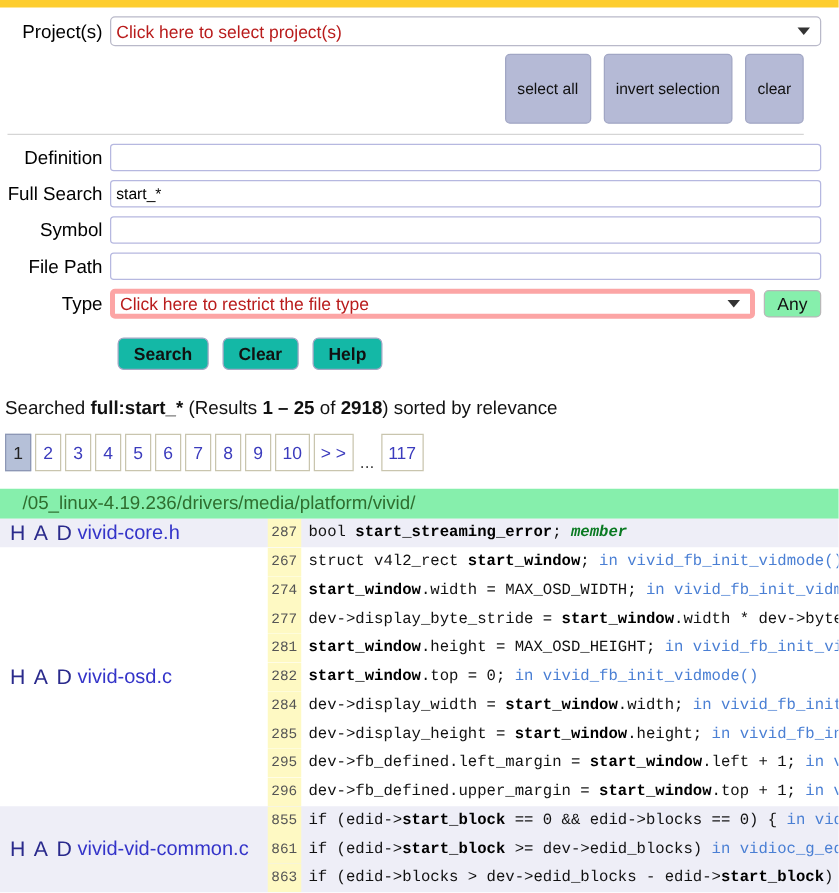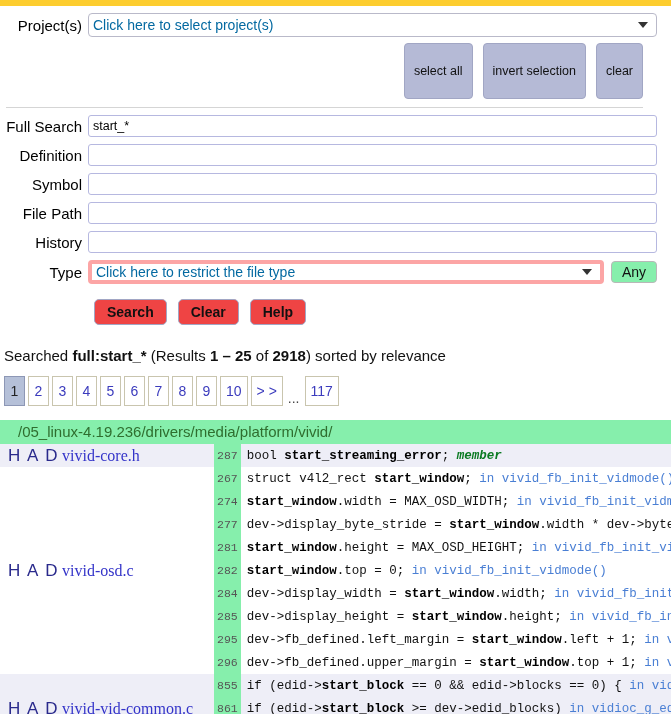--- a/index.html
+++ b/index.html
@@ -24,21 +24,21 @@
     font-family: "Liberation Sans", sans-serif;
   }
   .fld {
     flex: 1 1 auto; height: 22px; border: 1px solid #b6b8e0;
     border-radius: 3px; background: #fff;
     padding: 1px 4px; font-size: 12.5px; color: #000;
     display: flex; align-items: center;
     font-family: "Liberation Sans", sans-serif;
   }
   .fld.proj { height: 24px; border:1px solid #b9b9c9; border-radius:4px; position: relative; }
-  .placeholder { color: #0369a1; font-size: 14px; }
+  .placeholder { color: #b91c1c; font-size: 14px; }
   .value { color: #000; font-size: 12.5px; }
   .caret {
     position: absolute; right: 8px; top: 50%; transform: translateY(-50%);
     width: 0; height: 0; border-left: 5px solid transparent;
     border-right: 5px solid transparent; border-top: 6px solid #333;
   }
   .btnrow { display: flex; justify-content: flex-end; gap: 10px; margin-top: 6px; padding-right: 14px; }
   .sbtn {
     background: #b5bad6; border: 1px solid #a1a6c4; border-radius: 4px;
     padding: 20px 9px; font-size: 12.5px; color: #111; cursor: pointer;
@@ -49,21 +49,21 @@
   .typerow { display:flex; align-items:center; margin-top:7px; }
   .typefield { flex: 1 1 auto; position: relative; height:24px; border:4px solid #fca5a5;
                border-radius:4px; background:#fff; display:flex; align-items:center; padding:0 4px; }
   .anybtn {
     margin-left: 7px; background:#86efac; border:1px solid #b8b8b8; border-radius:4px;
     padding: 2px 10px; font-size: 14px; color:#111; cursor:pointer;
     font-family: "Liberation Sans", sans-serif;
   }
   .actionrow { display:flex; gap: 11px; margin: 15px 0 0 94px; }
   .abtn {
-    background:#ef4444; border:1px solid #a1a6c4; border-radius:5px;
+    background:#14b8a6; border:1px solid #a1a6c4; border-radius:5px;
     padding: 4px 12px; font-size:14px; font-weight:bold; color:#111; cursor:pointer;
     font-family: "Liberation Sans", sans-serif;
   }
 
   
   .summary { margin: 22px 0 0 4px; font-size: 15px; color:#111; }
   .summary b { font-weight: bold; }
   .pager { display:flex; margin: 12px 0 0 4px; align-items: stretch; gap: 3px; }
   .pg {
     min-width: 21px; height: 30px; border: 1px solid #c9c5ae; background:#fff;
@@ -84,30 +84,30 @@
   .resrow.plain { background: #ffffff; }
   .had {
     width: 62px; flex: 0 0 62px; padding-left: 8px;
     font-size: 17px; color: #2a2a8c; letter-spacing: 1.5px;
     display: flex; align-items: center;
     font-family: "Liberation Sans", sans-serif;
   }
   .fname {
     width: 152px; flex: 0 0 152px; color: #3434c9; font-size: 16px;
     line-height: 20px; word-break: break-word; display:flex; align-items:center;
-    font-family: Liberation Serif, serif;
+    font-family: Liberation Sans, sans-serif;
   }
   .hits { flex: 1 1 auto; min-width: 0; padding-right: 0; overflow: hidden; }
   .hit {
     display: flex; align-items: baseline; white-space: nowrap;
     font-family: "Liberation Mono", monospace; font-size: 12.5px;
     line-height: 21px; overflow: hidden;
   }
   .lnum {
-    background: #86efac; color: #555; font-family: "Liberation Mono", monospace;
+    background: #fef9c3; color: #555; font-family: "Liberation Mono", monospace;
     font-size: 11.5px; padding: 1px 3px; margin-right: 6px; flex: 0 0 auto;
     min-width: 26px; text-align: right;
   }
   .code { color: #111; flex: 1 1 auto; overflow: hidden; text-overflow: clip; }
   .code b { font-weight: bold; color:#000; }
   .inctx { color: #4a7fd4; font-family: "Liberation Mono", monospace; }
   .tag { color: #0a7a22; font-style: italic; font-weight: bold; font-family: "Liberation Mono", monospace; }
 </style>
 </head>
 <body>
@@ -126,53 +126,47 @@
 
   <div class="btnrow">
     <div class="sbtn">select all</div>
     <div class="sbtn">invert selection</div>
     <div class="sbtn">clear</div>
   </div>
 
   <div class="divider"></div>
 
   <div class="row">
+    <div class="lbl">Definition</div>
+    <div class="fld">
+      <span class="value"></span>
+    </div>
+  </div>
+
+  <div class="row">
     <div class="lbl">Full Search</div>
     <div class="fld">
       <span class="value">start_*</span>
     </div>
   </div>
 
   <div class="row">
-    <div class="lbl">Definition</div>
+    <div class="lbl">Symbol</div>
     <div class="fld">
       <span class="value"></span>
     </div>
   </div>
 
   <div class="row">
-    <div class="lbl">Symbol</div>
+    <div class="lbl">File Path</div>
     <div class="fld">
       <span class="value"></span>
     </div>
   </div>
 
-  <div class="row">
-    <div class="lbl">File Path</div>
-    <div class="fld">
-      <span class="value"></span>
-    </div>
-  </div>
-
-  <div class="row">
-    <div class="lbl">History</div>
-    <div class="fld">
-      <span class="value"></span>
-    </div>
-  </div>
 
   <div class="typerow">
     <div class="lbl">Type</div>
     <div class="typefield">
       <span class="placeholder">Click here to restrict the file type</span>
       <span class="caret"></span>
     </div>
     <div class="anybtn">Any</div>
   </div>
 

